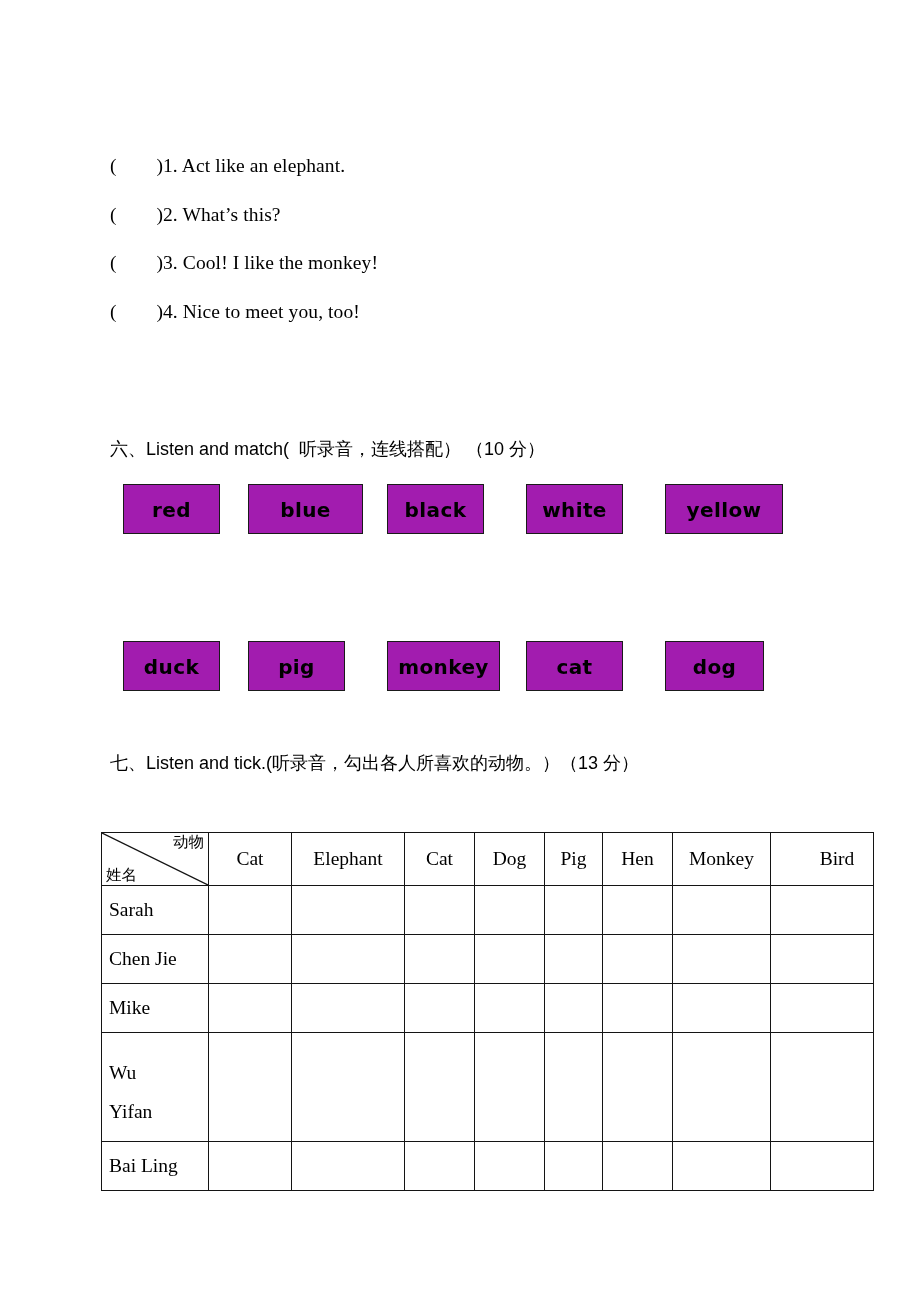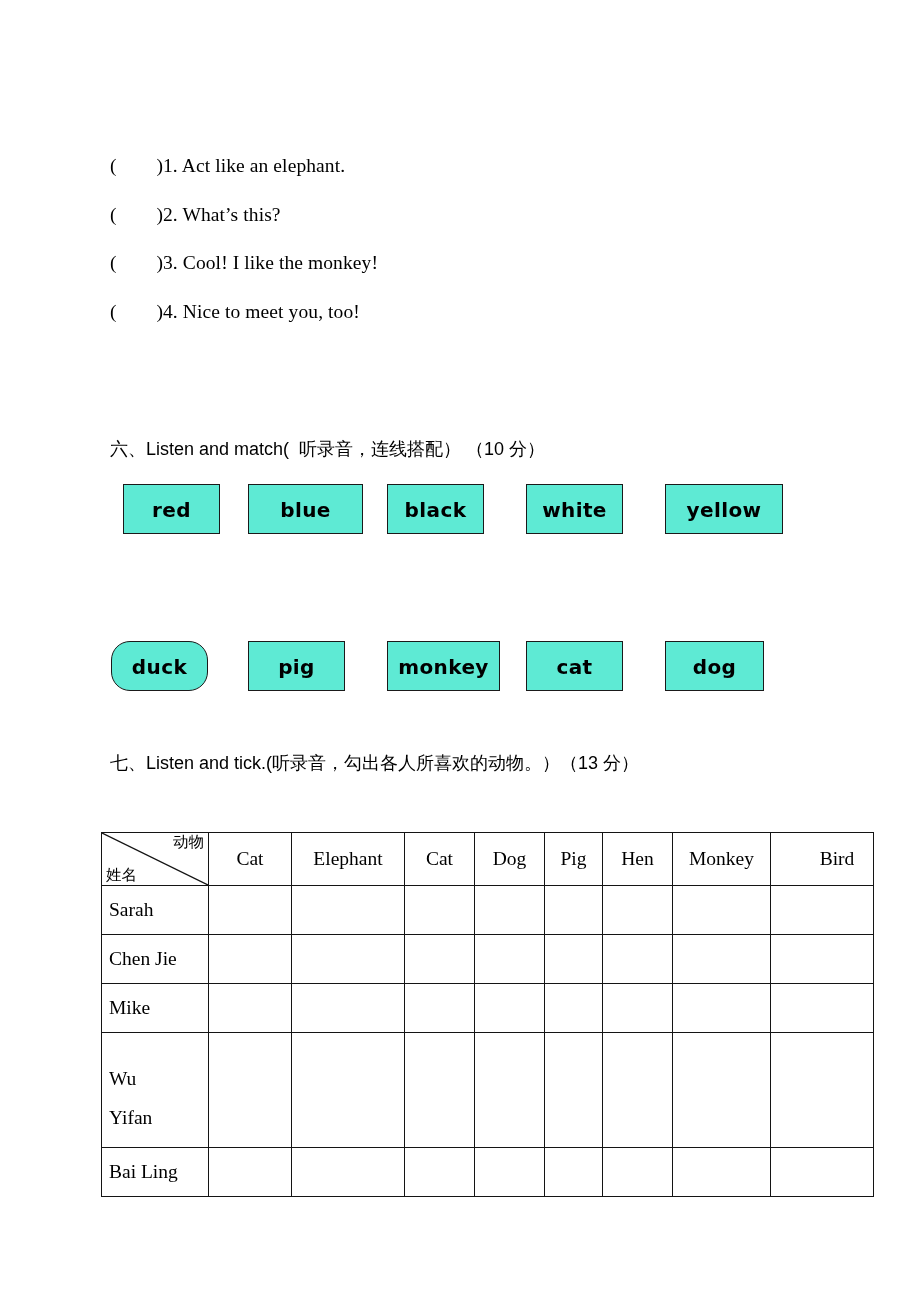--- a/index.html
+++ b/index.html
@@ -58,21 +58,21 @@
     position: absolute;
     left: 0;
     top: 0;
     width: 920px;
     height: 0;
   }
   .word-box {
     position: absolute;
     box-sizing: border-box;
     border: 1.6px solid #1a1a1a;
-    background: #5eead4;
+    background: #a21caf;
     display: flex;
     align-items: center;
     justify-content: center;
     font-family: "DejaVu Sans", sans-serif;
     font-weight: bold;
     font-size: 20px;
     letter-spacing: 0.4px;
     color: #000000;
     height: 50px;
   }
@@ -103,21 +103,21 @@
   .tick-table td.name-cell {
     text-align: left;
     padding-left: 7px;
     font-size: 19.5px;
     height: 48px;
     line-height: 48px;
   }
   .tick-table td.name-cell.tall {
     height: 98px;
     line-height: 1.0;
-    padding-top: 16px;
+    padding-top: 10px;
   }
   .name-line-wrap {
     display: flex;
     flex-direction: column;
     justify-content: space-around;
     height: 98px;
     padding: 10px 0;
     box-sizing: border-box;
   }
   .name-line { line-height: 30px; }
@@ -185,21 +185,21 @@
       </div>
       <div class="word-box" style="left: 526px; top: 484px; width: 97px; height: 50px;">
         <span>white</span>
       </div>
       <div class="word-box" style="left: 665px; top: 484px; width: 118px; height: 50px;">
         <span>yellow</span>
       </div>
     </div>
 
   <div class="word-row" id="animal-word-row">
-      <div class="word-box" style="left: 111px; top: 641px; width: 97px; height: 50px; border-radius: 19px;">
+      <div class="word-box" style="left: 123px; top: 641px; width: 97px; height: 50px;">
         <span>duck</span>
       </div>
       <div class="word-box" style="left: 248px; top: 641px; width: 97px; height: 50px;">
         <span>pig</span>
       </div>
       <div class="word-box" style="left: 387px; top: 641px; width: 113px; height: 50px;">
         <span>monkey</span>
       </div>
       <div class="word-box" style="left: 526px; top: 641px; width: 97px; height: 50px;">
         <span>cat</span>

